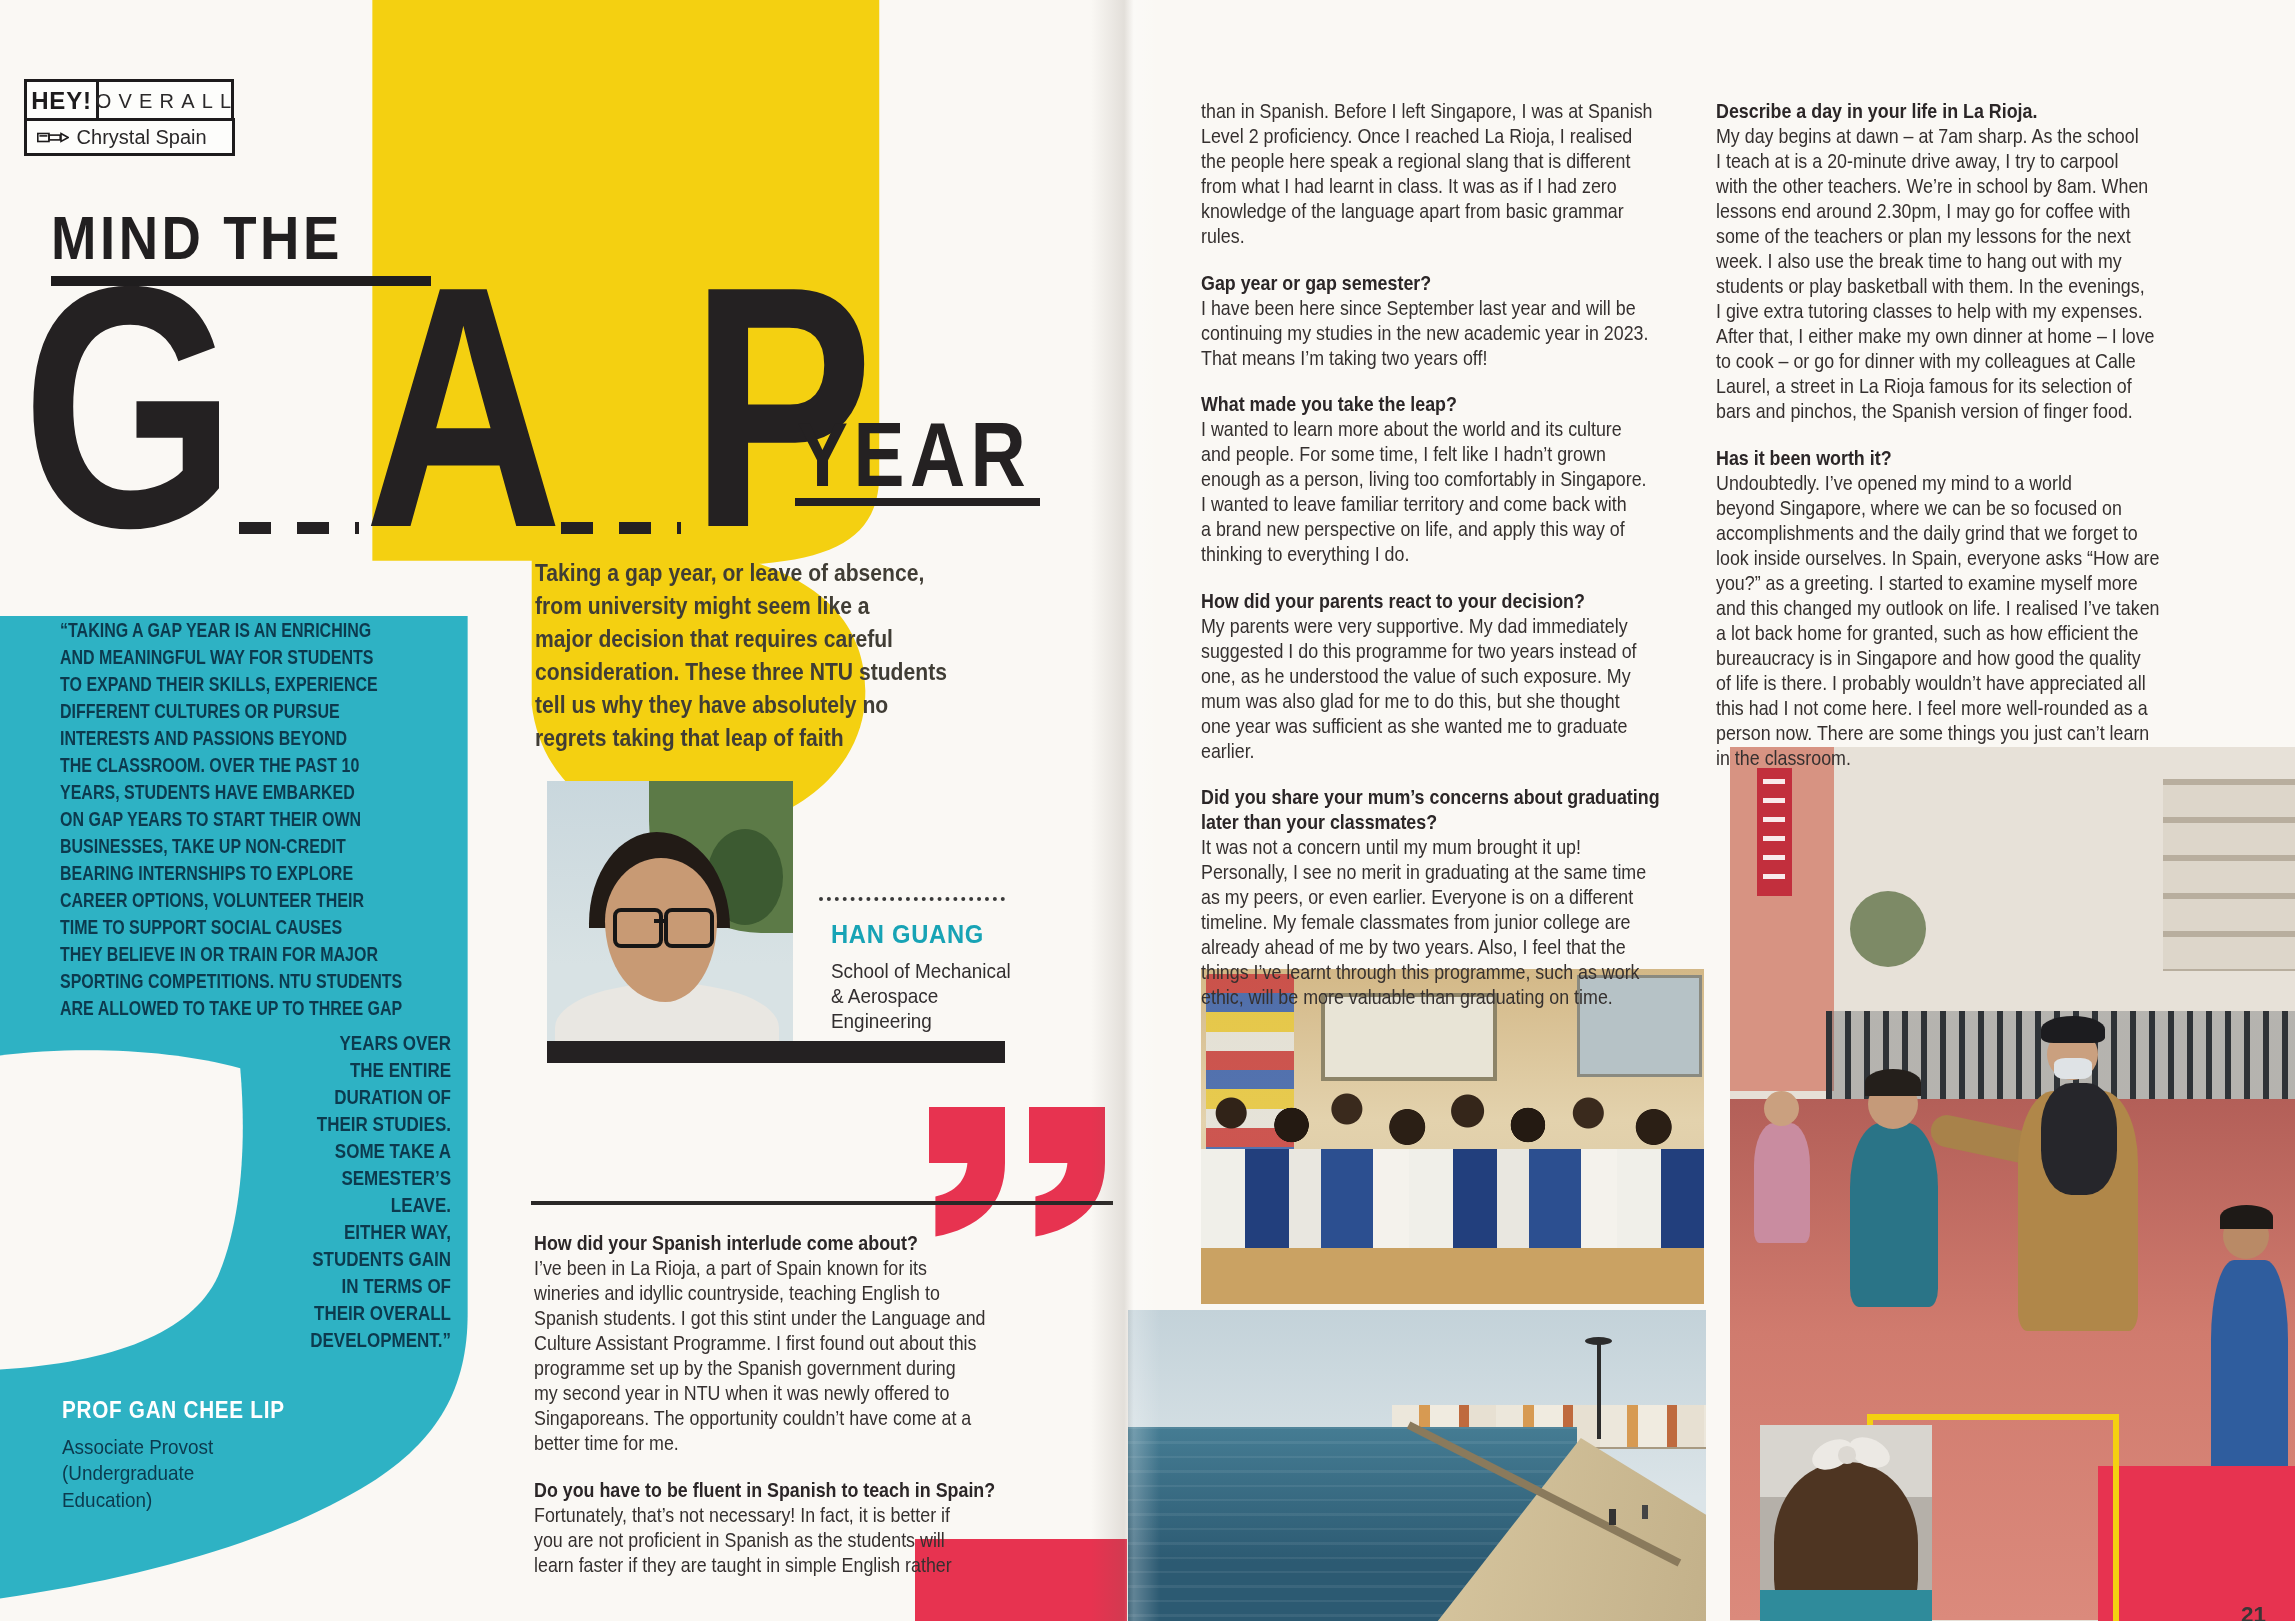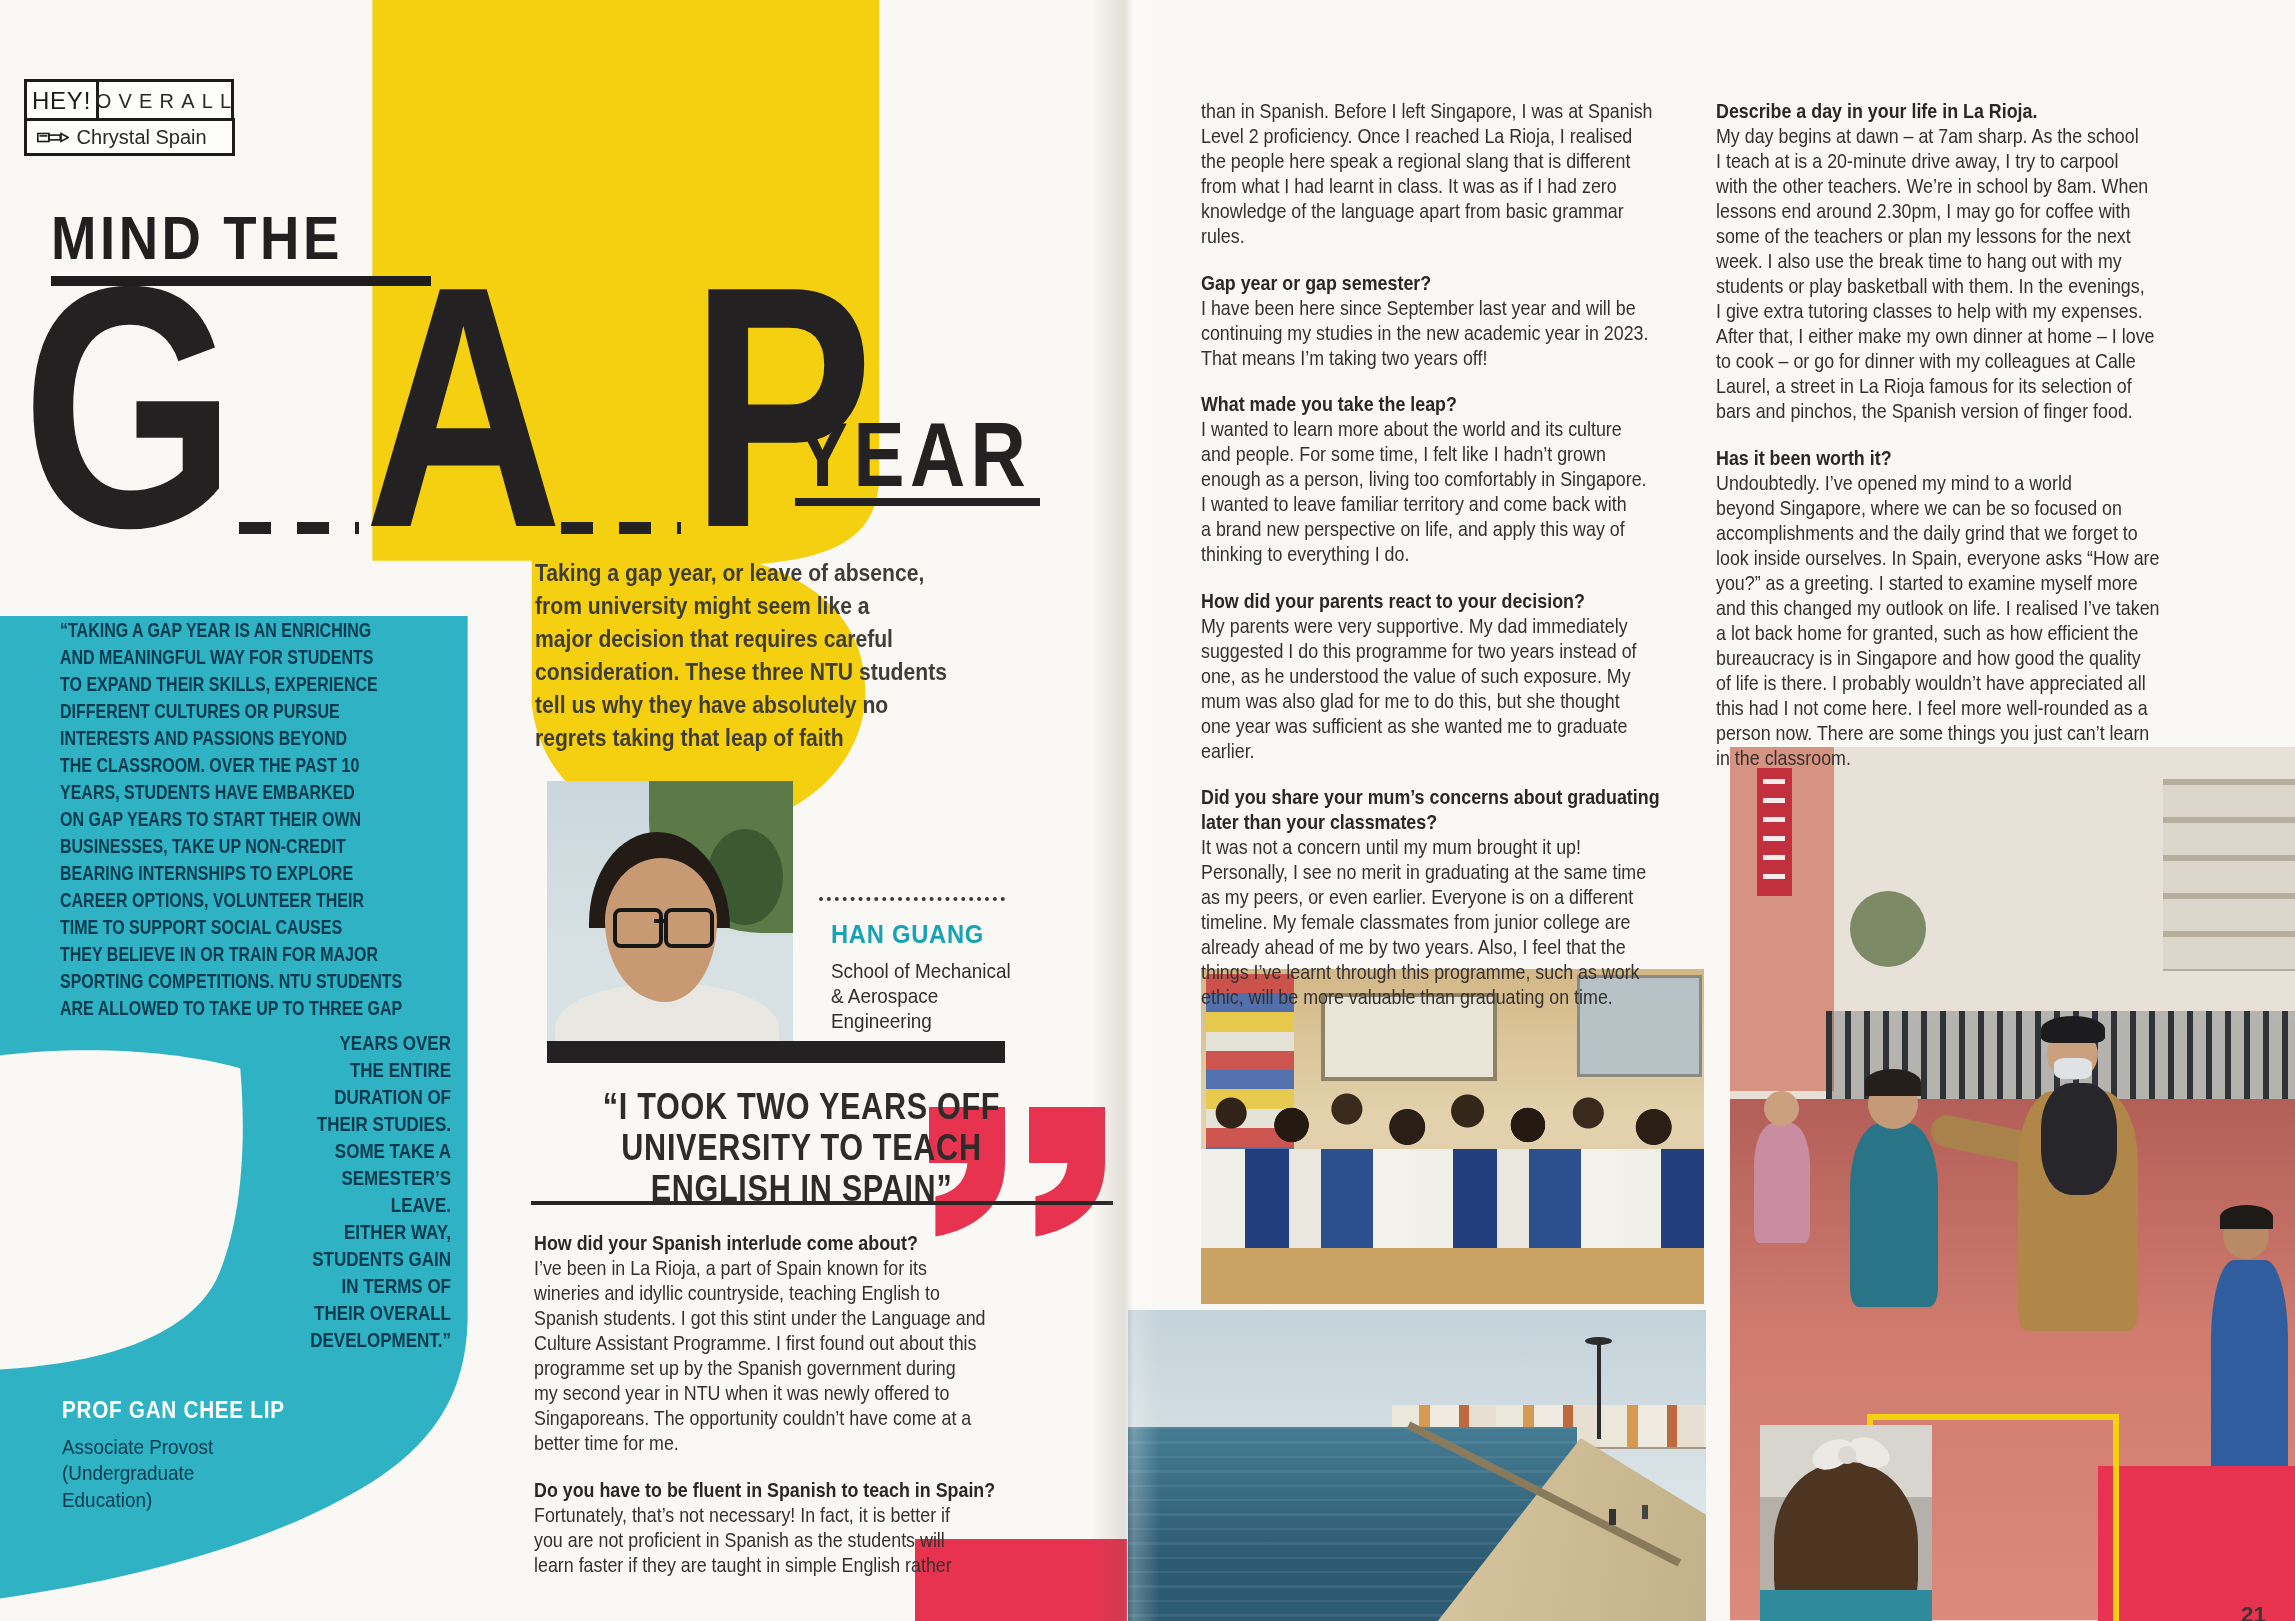--- a/index.html
+++ b/index.html
@@ -5,21 +5,21 @@
   html,body{margin:0;padding:0;background:#e8e6e2;}
   #spread{position:relative;width:2295px;height:1621px;background:#faf8f4;overflow:hidden;
           font-family:"Liberation Sans",sans-serif;color:#35302f;}
   .abs{position:absolute;}
   .pre{white-space:pre;}
   .cx90{transform:scaleX(.9);transform-origin:left top;}
 
   
   .badge-row{left:24px;top:79px;display:flex;}
   .badge{border:3.2px solid #1d1b1c;background:#fdfdfb;height:38px;display:flex;align-items:center;justify-content:center;}
-  .badge.hey{width:69px;font-weight:normal;font-size:24px;letter-spacing:0.8px;color:#1d1b1c;}
+  .badge.hey{width:69px;font-weight:bold;font-size:24px;letter-spacing:0.8px;color:#1d1b1c;}
   .badge.people{width:127px;margin-left:-3.2px;font-size:20px;letter-spacing:7.2px;color:#2a2829;padding-left:4.8px;}
   .byline-box{left:24px;top:118px;width:195px;height:32px;border:3.2px solid #1d1b1c;background:#fdfdfb;
               display:flex;align-items:center;gap:8px;padding-left:9.6px;font-size:20px;color:#2a2829;}
 
   
   .kicker{left:51px;top:202px;font-size:62px;font-weight:bold;letter-spacing:4px;color:#211f20;transform:scaleX(.88);transform-origin:left top;}
   .kicker-rule{left:51px;top:276px;width:380px;height:10.4px;background:#1f1d1e;}
   .bigletter{top:235px;font-size:344px;line-height:344px;font-weight:bold;color:#242122;transform:scaleX(.8);transform-origin:left top;}
   .dashes{top:522px;height:12px;background:repeating-linear-gradient(90deg,#242122 0 32px,transparent 32px 58px);}
   .year{left:797px;top:404px;font-size:90px;font-weight:bold;letter-spacing:6.4px;color:#242122;transform:scaleX(.85);transform-origin:left top;}
@@ -166,25 +166,20 @@
     <div class="abs" style="left:107px;top:138px;width:9.6px;height:4px;background:#161616;"></div>
   </div>
   <div class="abs z4 black-bar"></div>
 
   <div class="abs z4 dotted-rule"></div>
   <div class="abs z4 profile-name cx90">HAN GUANG</div>
   <div class="abs z4 profile-school pre cx90">School of Mechanical
 &amp; Aerospace
 Engineering</div>
 
-  <div class="abs z4 pullquote">
-    <div class="pullquote-inner">“I TOOK TWO YEARS OFF
-UNIVERSITY TO TEACH
-ENGLISH IN SPAIN”</div>
-  </div>
   <svg class="abs z3 red-quotes" width="192" height="136" viewBox="0 0 240 170">
     <path fill="#e73350" d="M10 0 H105 V70 C105 122 72 152 18 162 L18 112 C44 106 56 92 58 70 H10 Z"></path>
     <path fill="#e73350" d="M135 0 H230 V70 C230 122 197 152 143 162 L143 112 C169 106 181 92 183 70 H135 Z"></path>
   </svg>
   <div class="abs z4 pq-rule"></div>
 
   <div class="abs z4 col col-left">
     <p class="para q pre" style="margin-bottom:0;">How did your Spanish interlude come about?</p>
     <p class="para pre">I’ve been in La Rioja, a part of Spain known for its
 wineries and idyllic countryside, teaching English to

